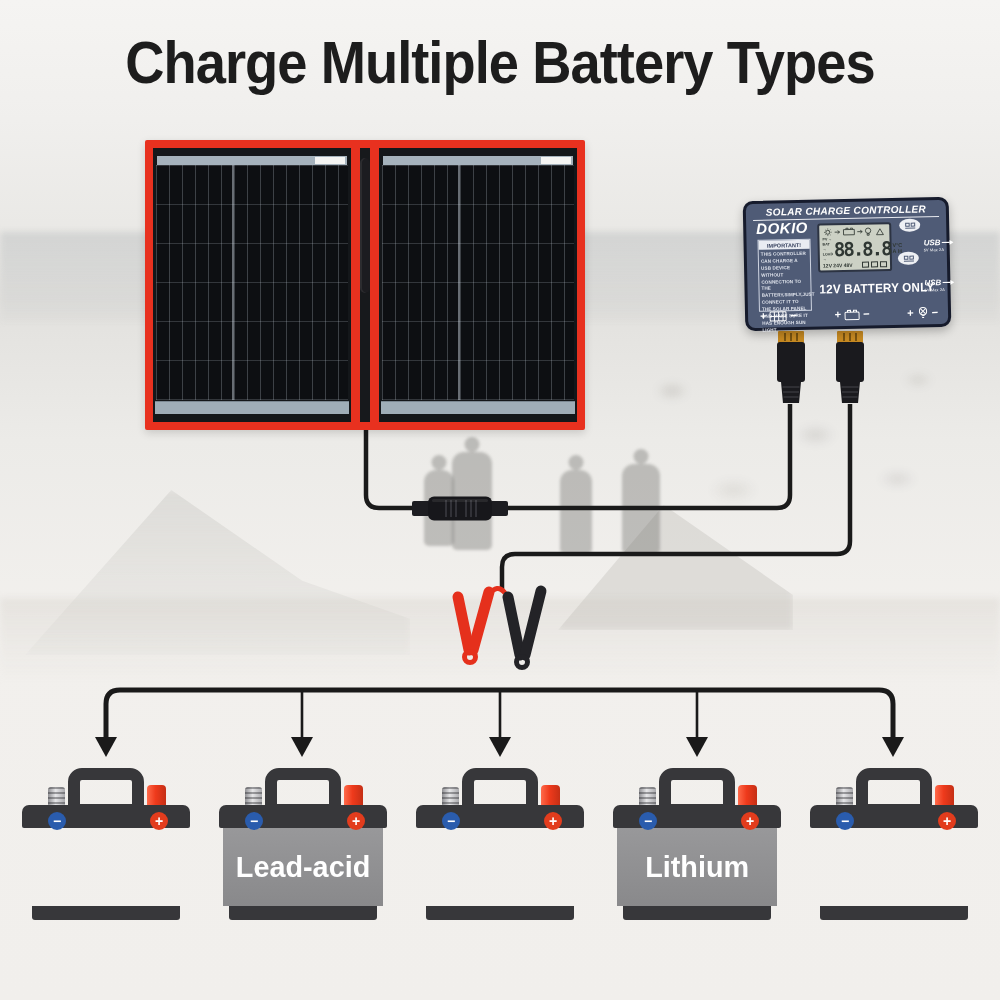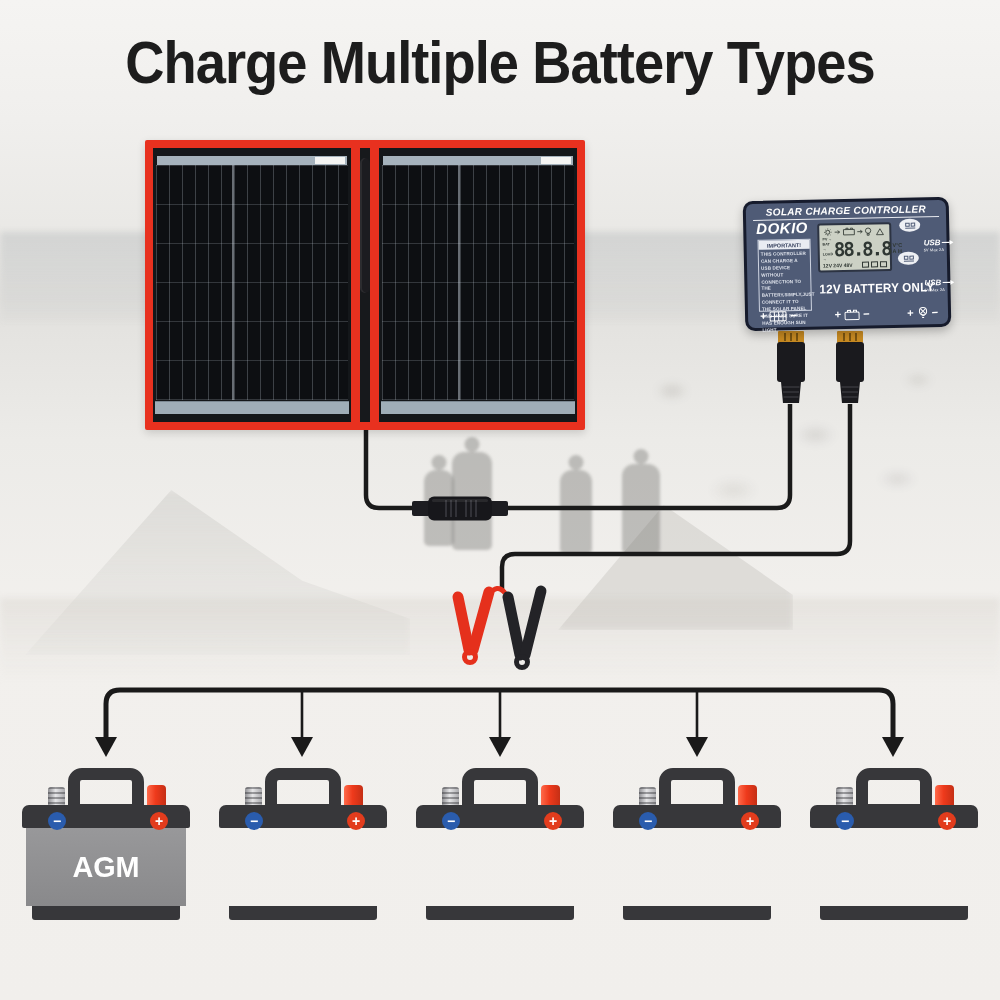--- a/index.html
+++ b/index.html
@@ -320,50 +320,53 @@
     </div>
   </div>
 
   <div class="battery b1">
     <div class="handle"></div>
     <div class="neg-post"></div>
     <div class="pos-post"></div>
     <div class="lid"></div>
     <div class="badge neg">−</div>
     <div class="badge pos">+</div>
+    <div class="base"></div>
+  </div>
+  <div class="battery b2">
+    <div class="handle"></div>
+    <div class="neg-post"></div>
+    <div class="pos-post"></div>
+    <div class="lid"></div>
+    <div class="badge neg">−</div>
+    <div class="badge pos">+</div>
     <div class="body">
-        <span class="blabel">AGM</span>
-      </div>
-    <div class="base"></div>
-  </div>
-  <div class="battery b2">
-    <div class="handle"></div>
-    <div class="neg-post"></div>
-    <div class="pos-post"></div>
-    <div class="lid"></div>
-    <div class="badge neg">−</div>
-    <div class="badge pos">+</div>
+        <span class="blabel">Lead-acid</span>
+      </div>
     <div class="base"></div>
   </div>
   <div class="battery b3">
     <div class="handle"></div>
     <div class="neg-post"></div>
     <div class="pos-post"></div>
     <div class="lid"></div>
     <div class="badge neg">−</div>
     <div class="badge pos">+</div>
     <div class="base"></div>
   </div>
   <div class="battery b4">
     <div class="handle"></div>
     <div class="neg-post"></div>
     <div class="pos-post"></div>
     <div class="lid"></div>
     <div class="badge neg">−</div>
     <div class="badge pos">+</div>
+    <div class="body">
+        <span class="blabel">Lithium</span>
+      </div>
     <div class="base"></div>
   </div>
   <div class="battery b5">
     <div class="handle"></div>
     <div class="neg-post"></div>
     <div class="pos-post"></div>
     <div class="lid"></div>
     <div class="badge neg">−</div>
     <div class="badge pos">+</div>
     <div class="base"></div>

